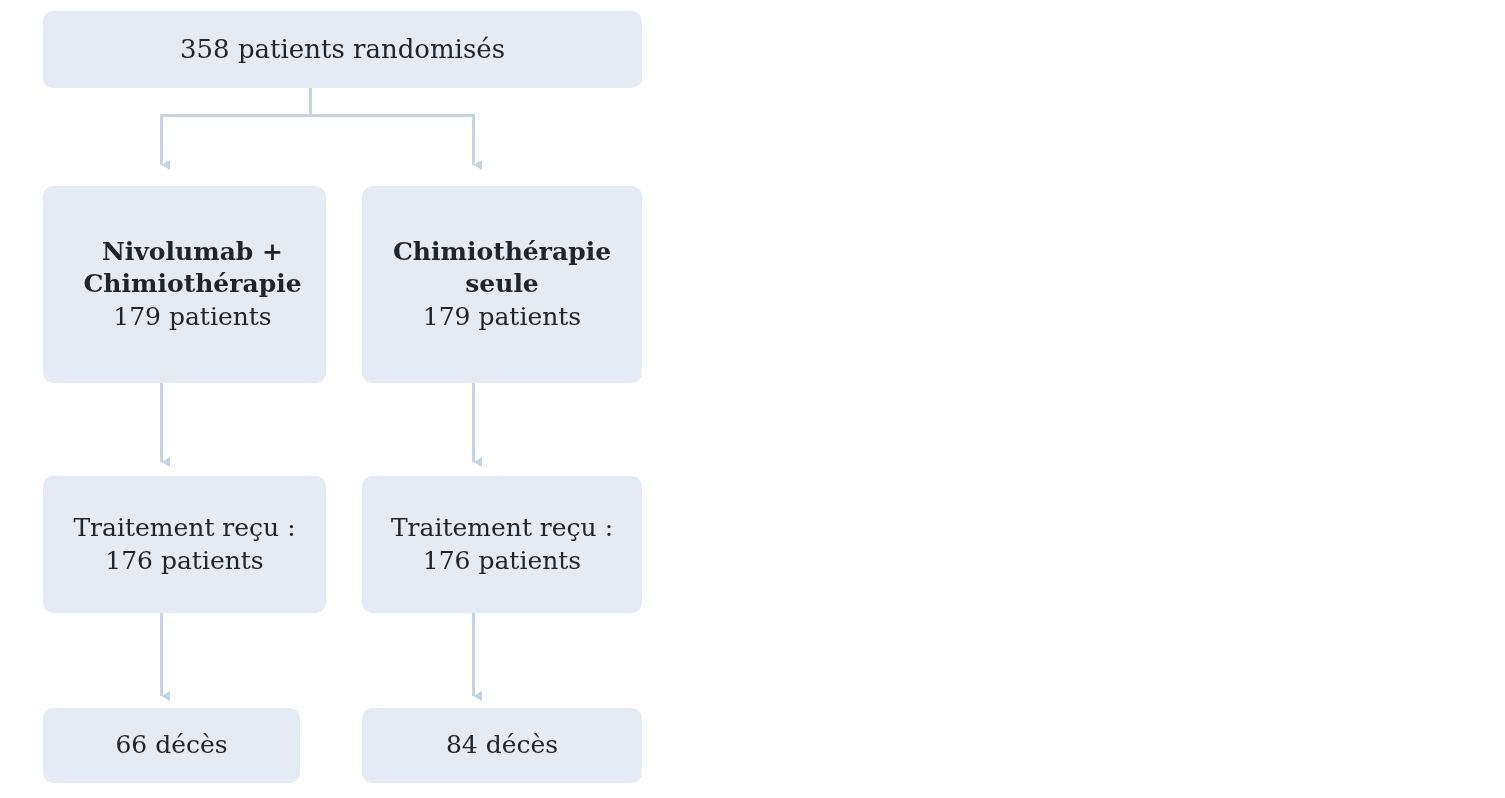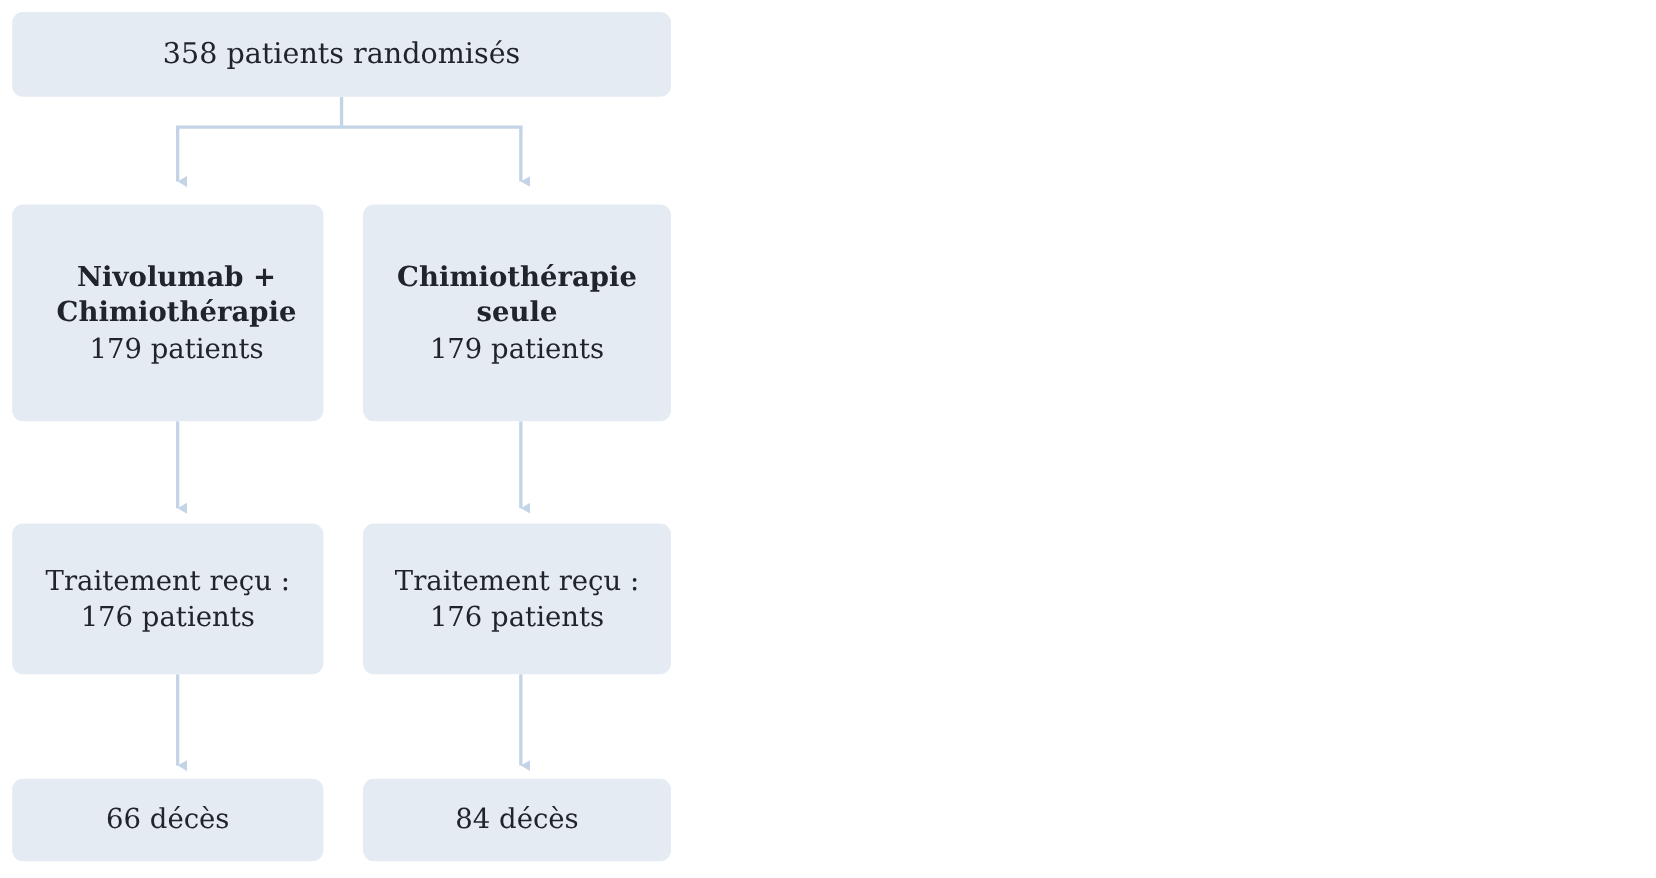--- a/index.html
+++ b/index.html
@@ -33,20 +33,21 @@
     box-sizing: border-box;
     background: #e5ebf3;
     border-radius: 10px;
     display: flex;
     flex-direction: column;
     align-items: center;
     justify-content: center;
     color: #20252b;
     text-align: center;
     line-height: 1.30;
+    margin-left: 32px;
   }
   .node .line {
     display: block;
     white-space: nowrap;
   }
   .node .line.bold {
     font-weight: 700;
   }
 
   
@@ -65,21 +66,21 @@
   }
   #node-treated-left {
     left: 11px;  top: 476px; width: 283px; height: 137px;
     font-size: 25px;
   }
   #node-treated-right {
     left: 330px; top: 476px; width: 280px; height: 137px;
     font-size: 25px;
   }
   #node-deaths-left {
-    left: 11px;  top: 708px; width: 283px; height: 75px;
+    left: 11px;  top: 708px; width: 257px; height: 75px;
     font-size: 25px;
   }
   #node-deaths-right {
     left: 330px; top: 708px; width: 280px; height: 75px;
     font-size: 25px;
   }
   .node .line.sub {
     font-weight: 400;
   }
 </style>

